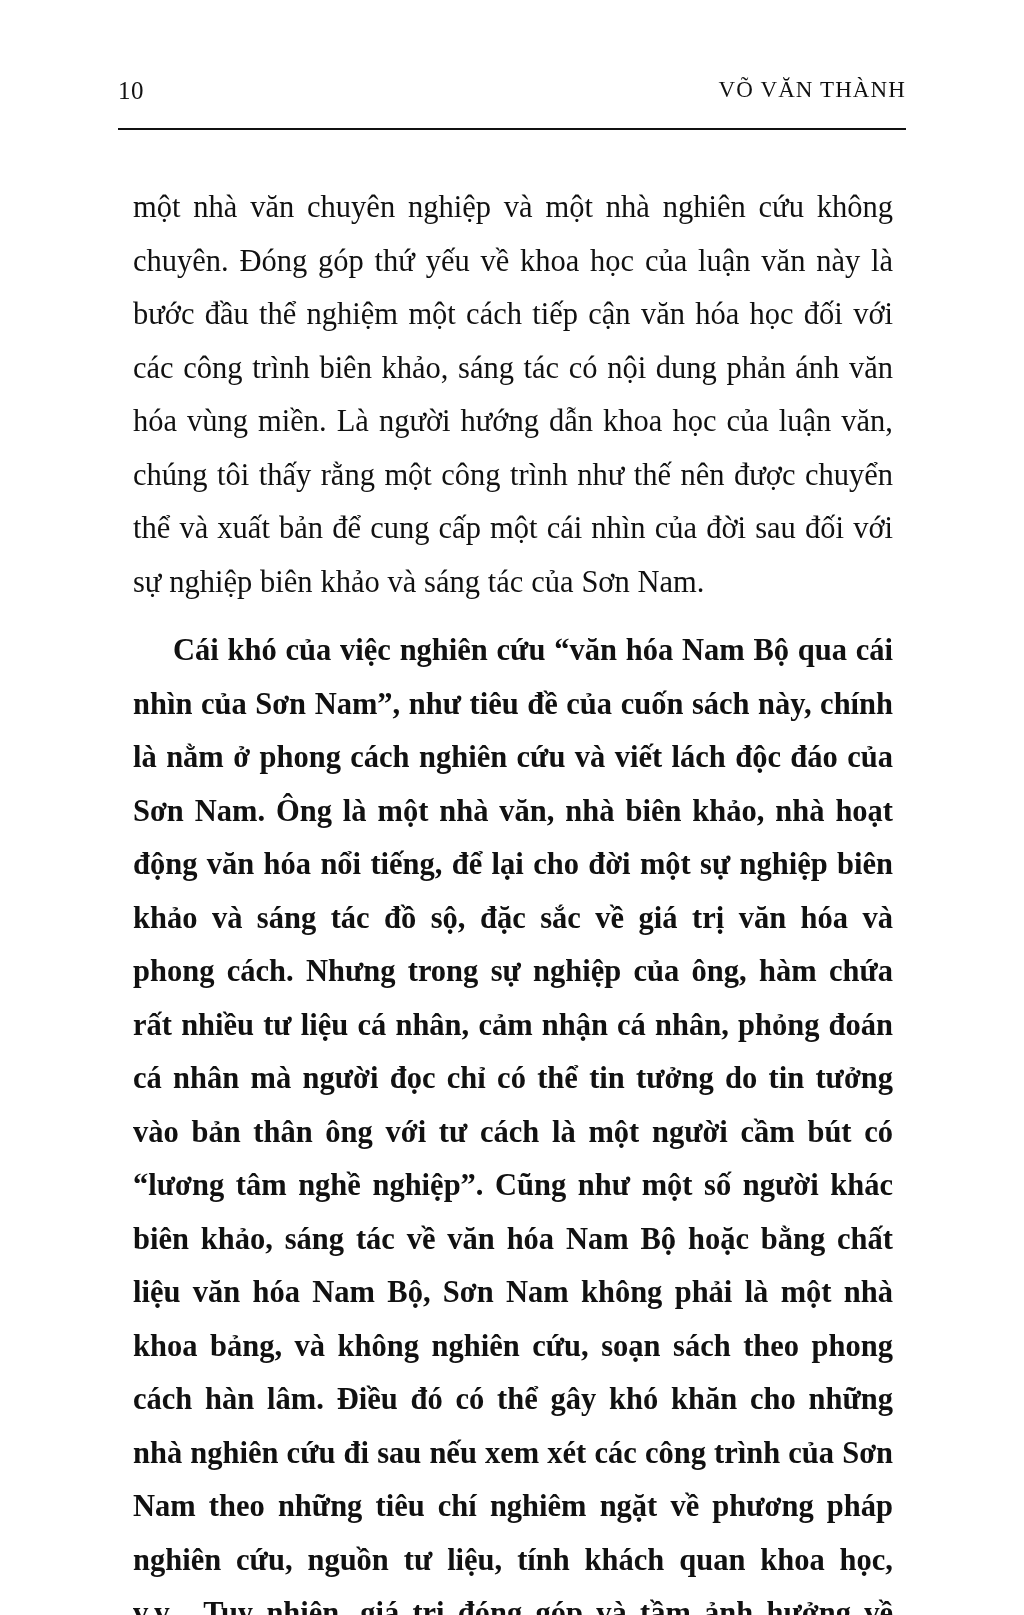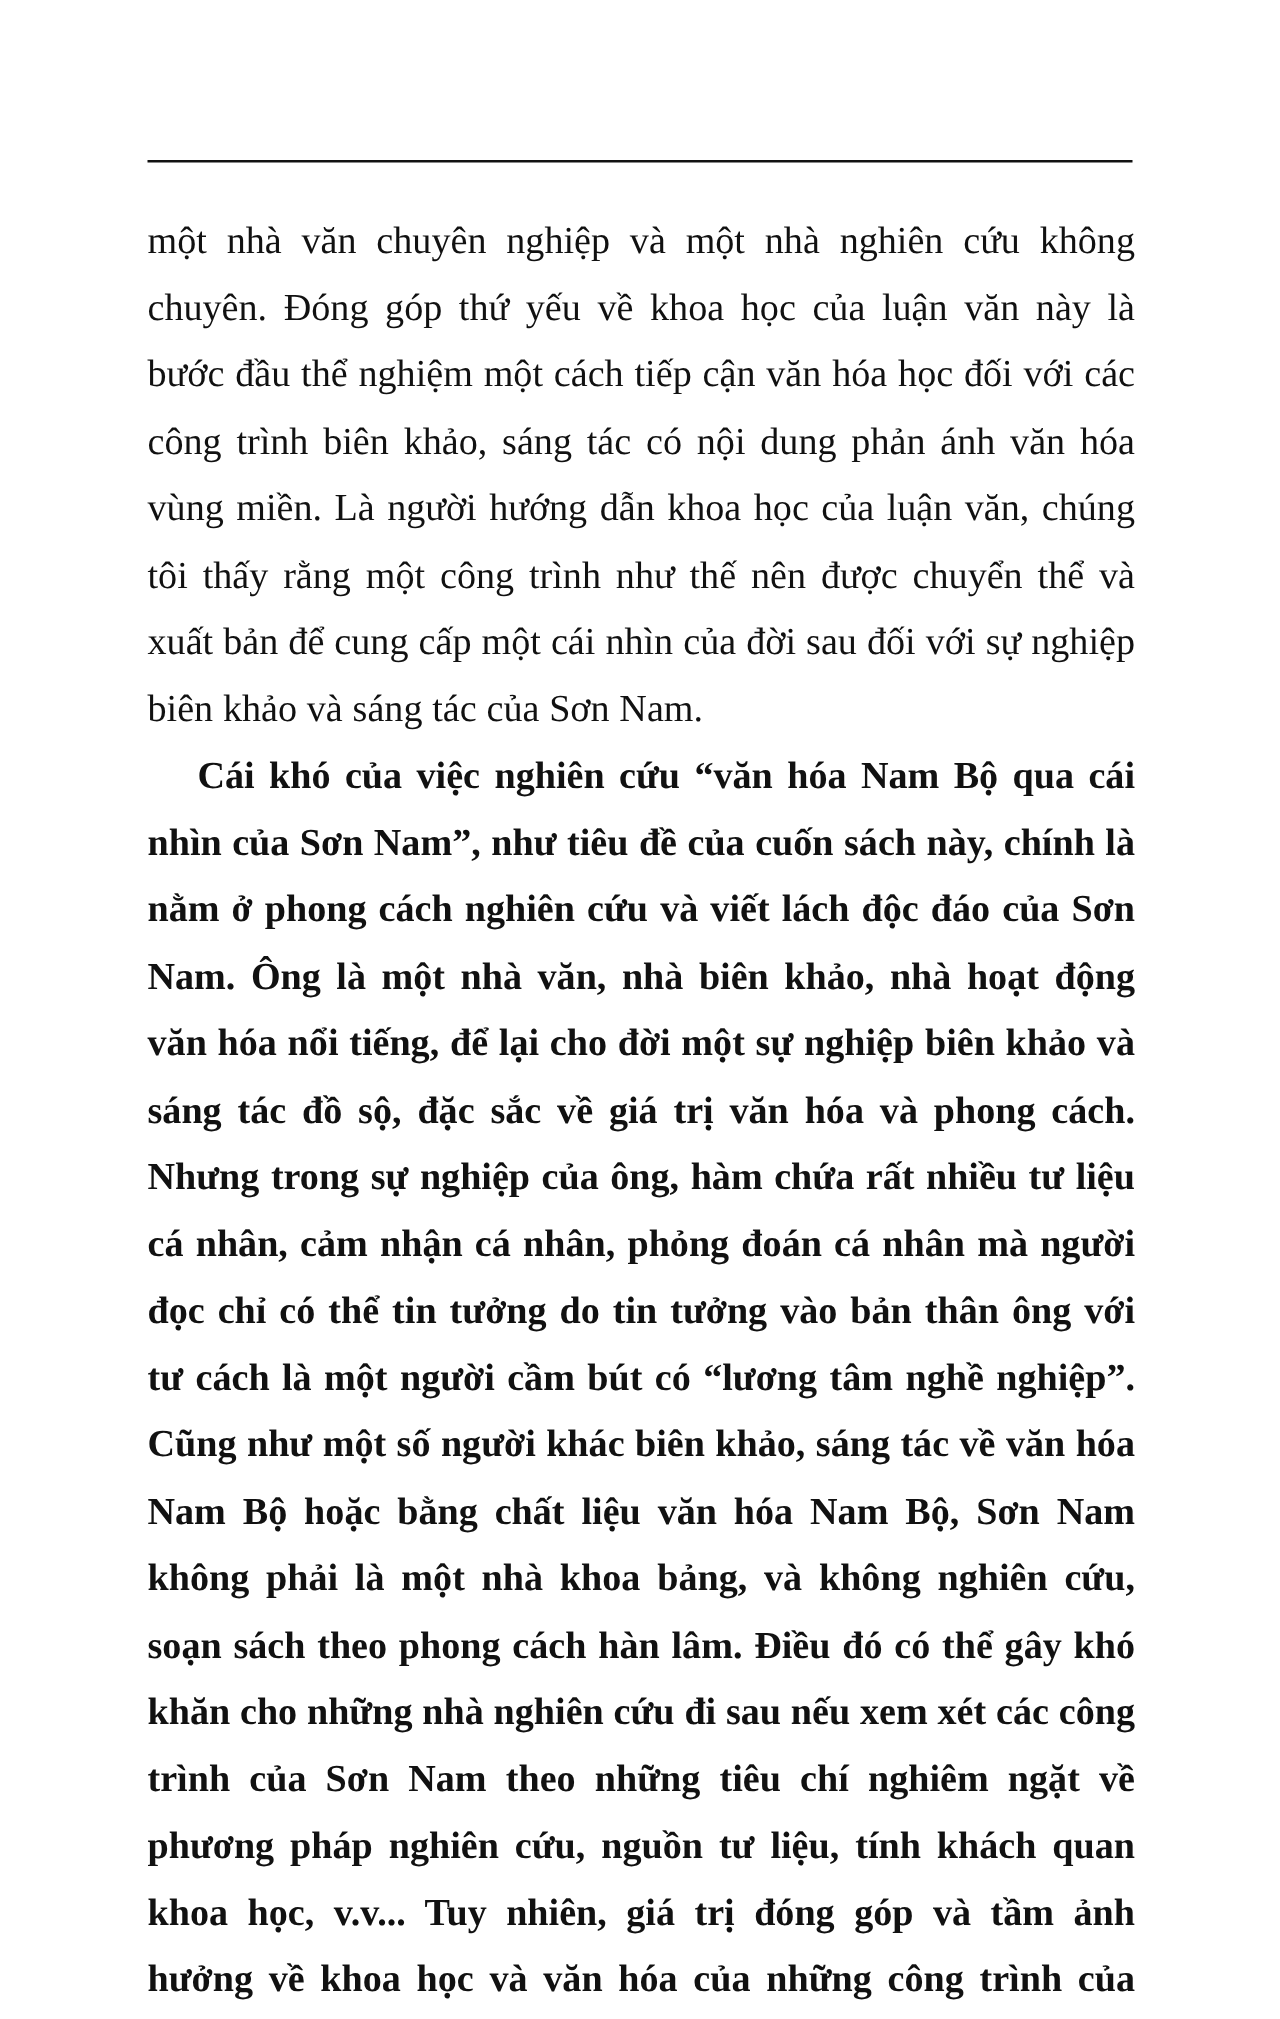--- a/index.html
+++ b/index.html
@@ -54,21 +54,21 @@
     height: 2px;
     background: #111111;
   }
   .body-text {
     position: absolute;
     left: 118px;
     top: 166px;
     width: 790px;
   }
   .body-text p {
-    margin: 0;
+    margin: 15px;
     font-family: "Liberation Serif", serif;
     font-size: 30.5px;
     line-height: 53.5px;
     text-align: justify;
     text-justify: inter-word;
     color: #111111;
     hyphens: none;
     word-spacing: 0.2px;
   }
   .body-text p.indent {
@@ -77,20 +77,24 @@
   .body-text p + p {
     margin-top: 0;
     font-weight: bold;
   }
 </style>
 </head>
 <body>
 
 <div class="page">
 
+  <div class="header">
+    <div class="folio">10</div>
+    <div class="running-title">VÕ VĂN THÀNH</div>
+  </div>
 
   <div class="header-rule"></div>
 
   <div class="body-text">
     <p>một nhà văn chuyên nghiệp và một nhà nghiên cứu không chuyên. Đóng góp thứ yếu về khoa học của luận văn này là bước đầu thể nghiệm một cách tiếp cận văn hóa học đối với các công trình biên khảo, sáng tác có nội dung phản ánh văn hóa vùng miền. Là người hướng dẫn khoa học của luận văn, chúng tôi thấy rằng một công trình như thế nên được chuyển thể và xuất bản để cung cấp một cái nhìn của đời sau đối với sự nghiệp biên khảo và sáng tác của Sơn Nam.</p>
     <p class="indent">Cái khó của việc nghiên cứu “văn hóa Nam Bộ qua cái nhìn của Sơn Nam”, như tiêu đề của cuốn sách này, chính là nằm ở phong cách nghiên cứu và viết lách độc đáo của Sơn Nam. Ông là một nhà văn, nhà biên khảo, nhà hoạt động văn hóa nổi tiếng, để lại cho đời một sự nghiệp biên khảo và sáng tác đồ sộ, đặc sắc về giá trị văn hóa và phong cách. Nhưng trong sự nghiệp của ông, hàm chứa rất nhiều tư liệu cá nhân, cảm nhận cá nhân, phỏng đoán cá nhân mà người đọc chỉ có thể tin tưởng do tin tưởng vào bản thân ông với tư cách là một người cầm bút có “lương tâm nghề nghiệp”. Cũng như một số người khác biên khảo, sáng tác về văn hóa Nam Bộ hoặc bằng chất liệu văn hóa Nam Bộ, Sơn Nam không phải là một nhà khoa bảng, và không nghiên cứu, soạn sách theo phong cách hàn lâm. Điều đó có thể gây khó khăn cho những nhà nghiên cứu đi sau nếu xem xét các công trình của Sơn Nam theo những tiêu chí nghiêm ngặt về phương pháp nghiên cứu, nguồn tư liệu, tính khách quan khoa học, v.v... Tuy nhiên, giá trị đóng góp và tầm ảnh hưởng về khoa học và văn hóa của những công trình của ông thì không ai có thể phủ nhận.</p>
   </div>
 
 </div>
 

